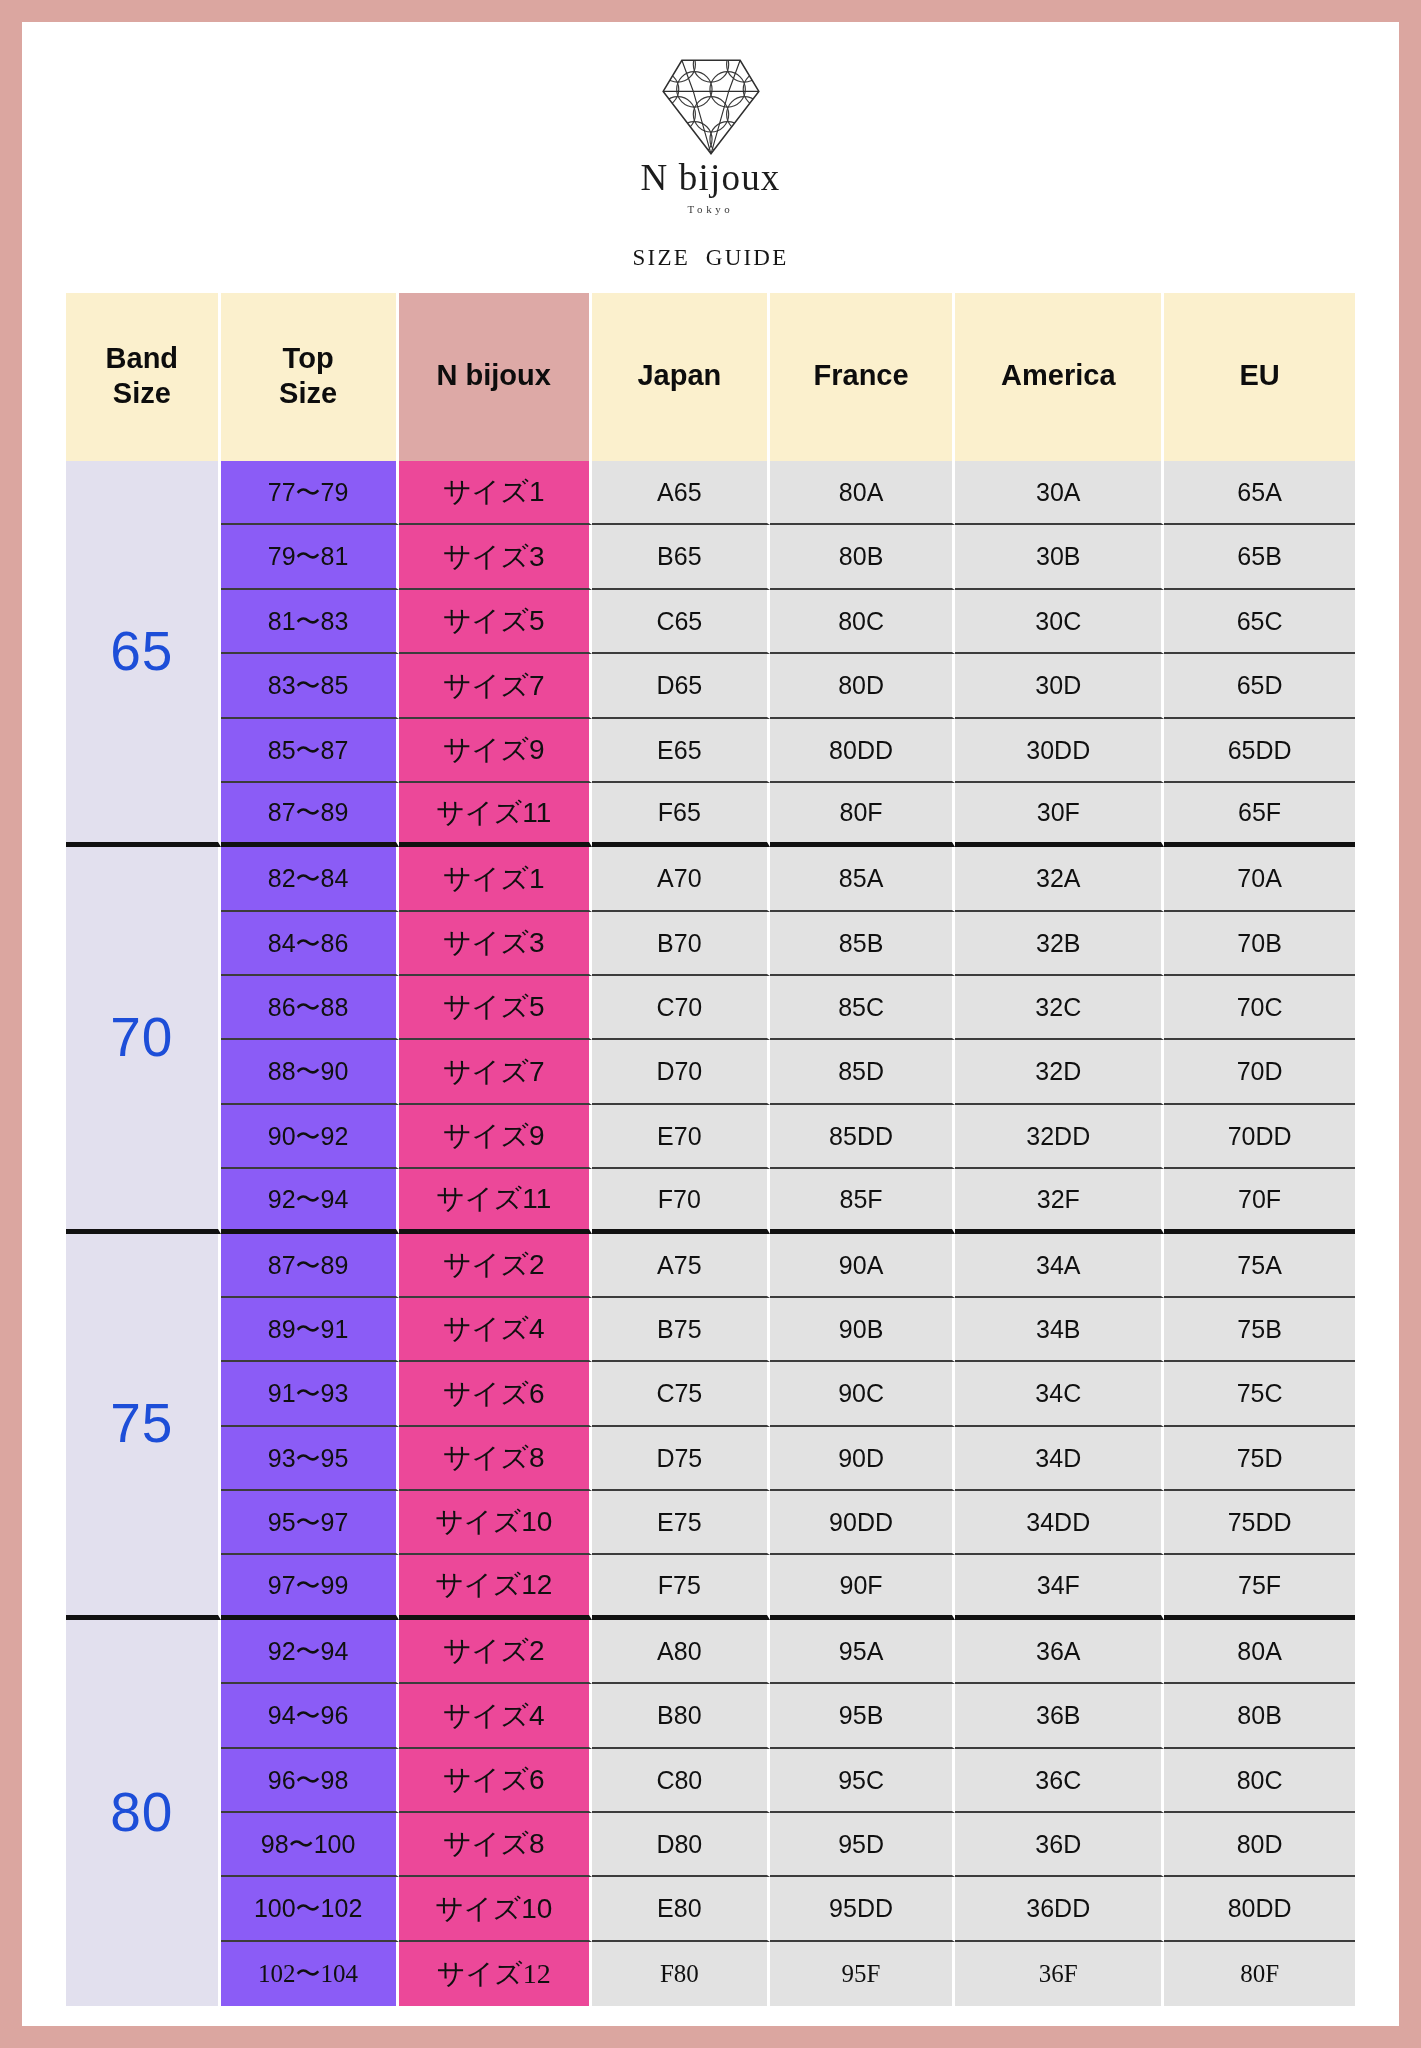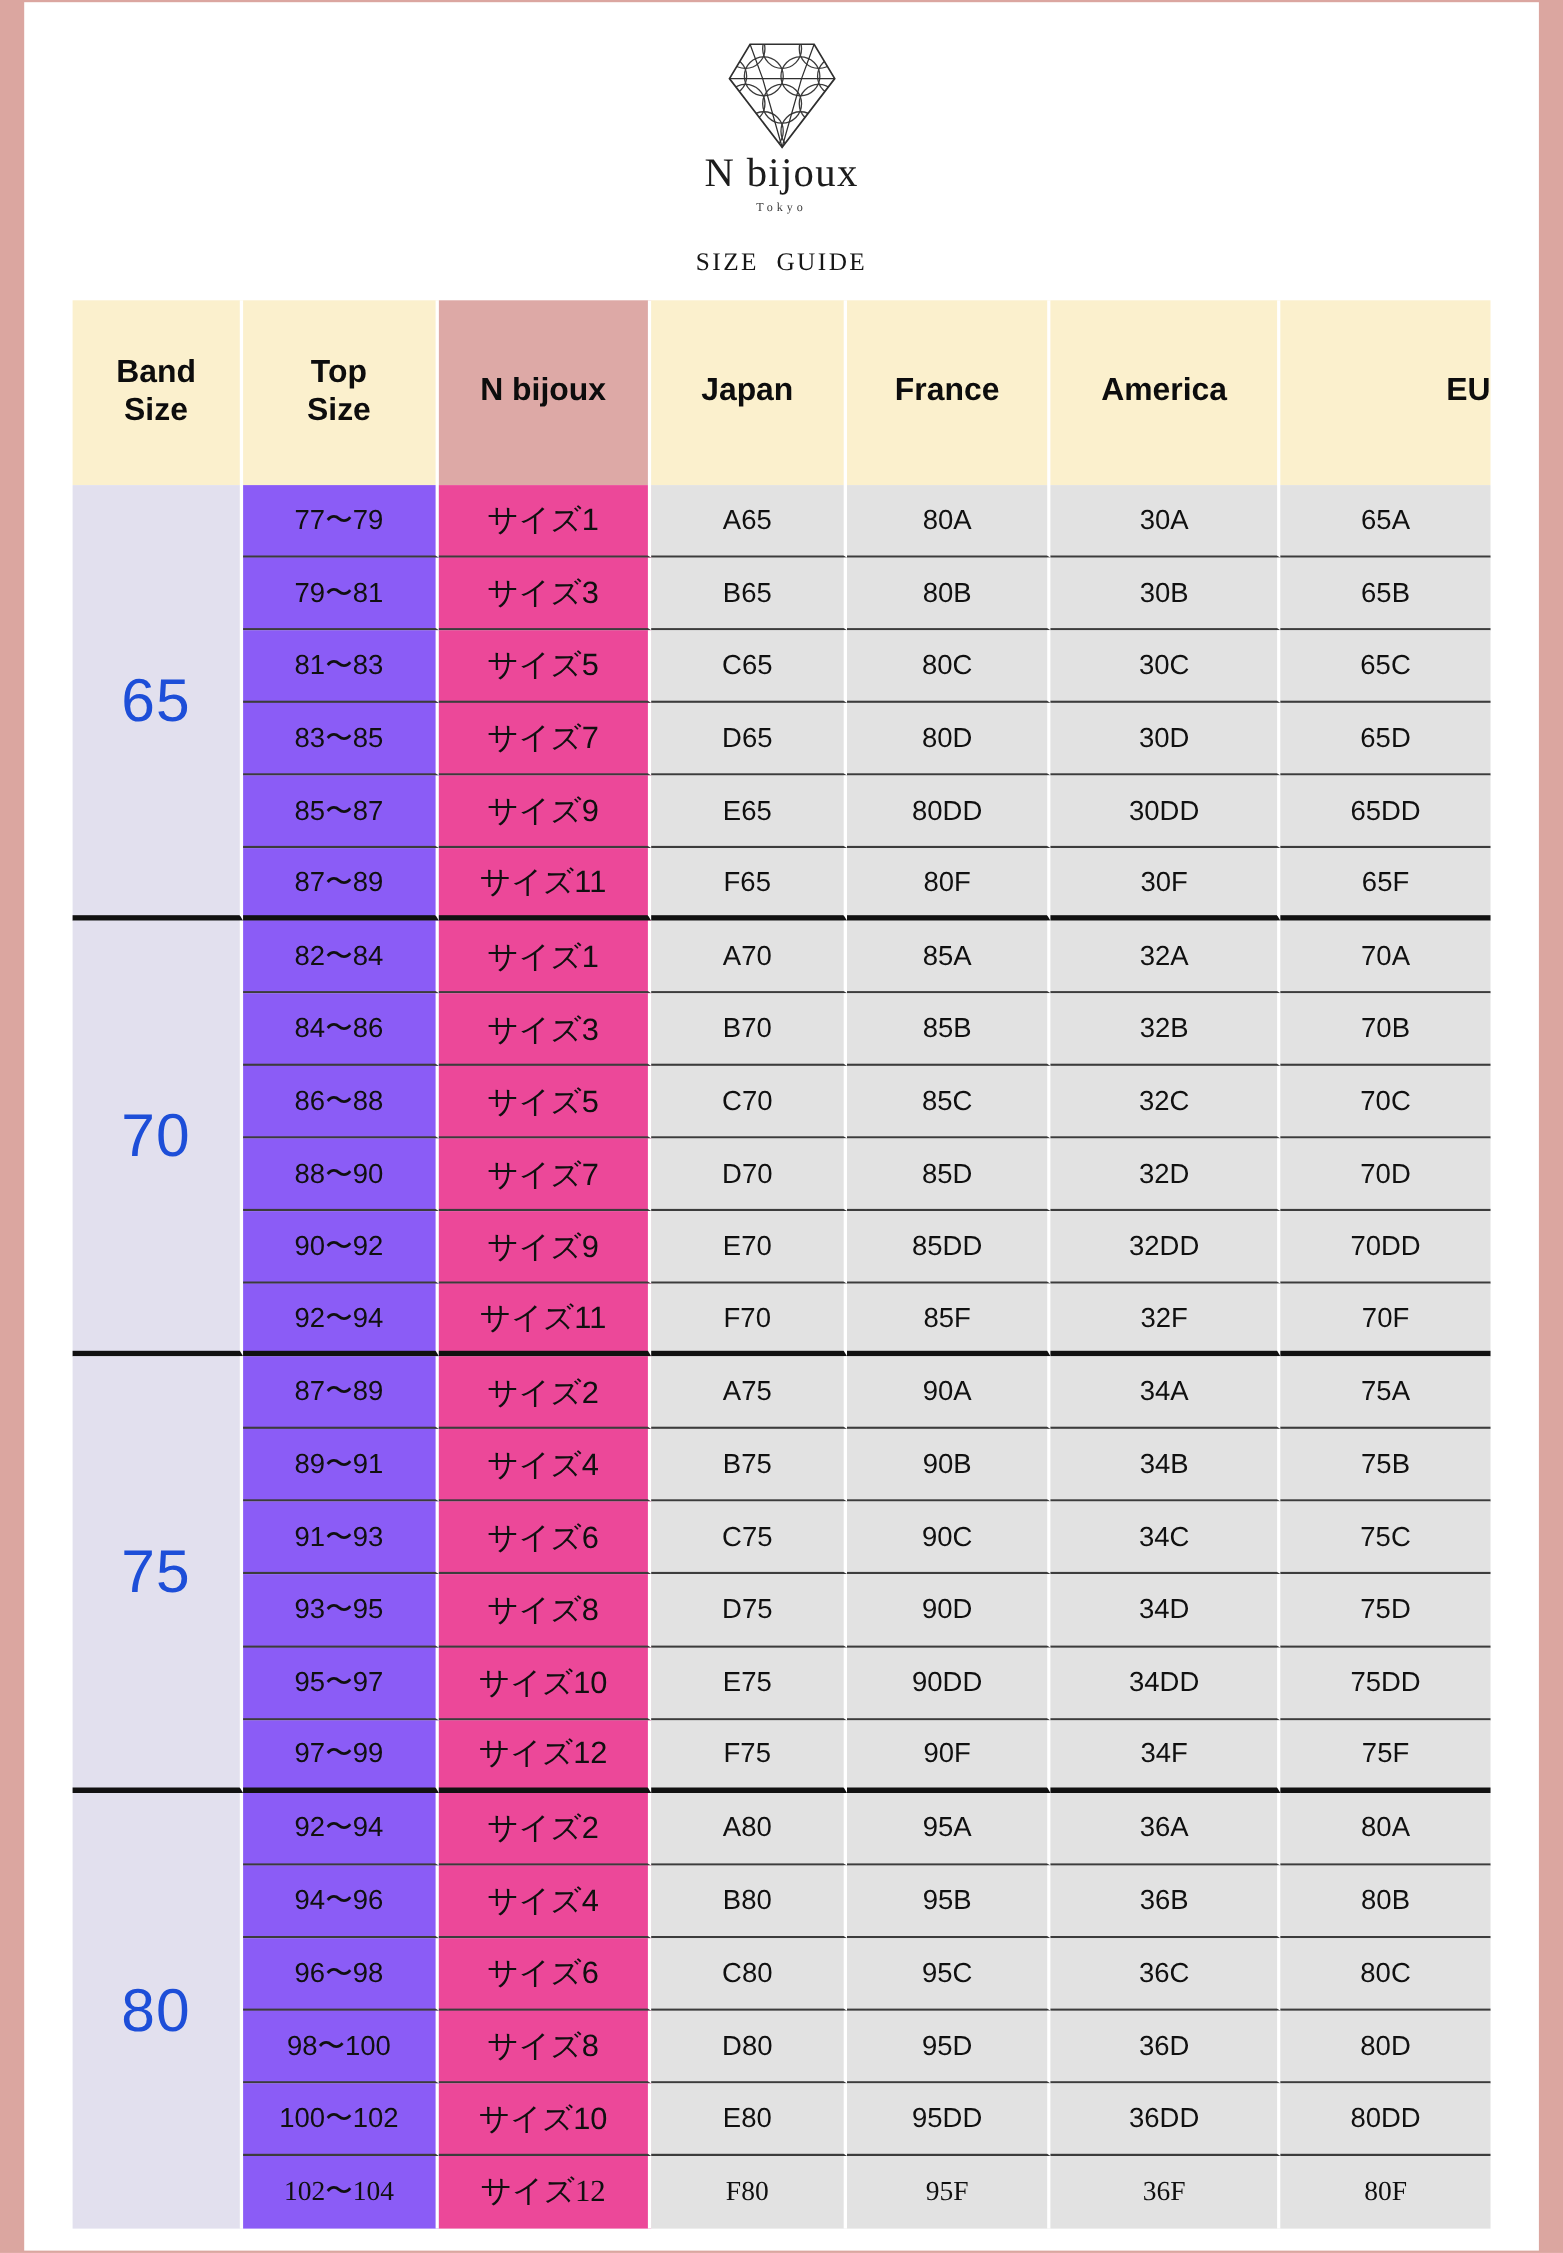--- a/index.html
+++ b/index.html
@@ -16,21 +16,21 @@
     display: flex;
     align-items: center;
     justify-content: center;
   }
 
   #page {
     position: relative;
     width: 1421px;
     height: 2048px;
     background: #dba6a0;
-    padding: 2px 22px;
+    padding: 22px 22px;
   }
 
   #sheet {
     position: relative;
     width: 100%;
     height: 100%;
     background: #ffffff;
     padding: 26px 44px 20px 44px;
     display: flex;
     flex-direction: column;
@@ -97,21 +97,21 @@
     vertical-align: middle;
     text-align: center;
     font-size: 29px;
     font-weight: bold;
     color: #0d0d0d;
     background: #fbf0cd;
     border-right: 3px solid #ffffff;
     line-height: 1.22;
     padding-bottom: 2px;
   }
-  thead th:last-child { border-right: none; text-align: right; }
+  thead th:last-child { border-right: none; }
   thead th.th-nb { background: #dda9a6; }
 
   tbody td {
     text-align: center;
     vertical-align: middle;
     font-size: 25px;
     color: #101010;
     height: 49px;
     border-right: 3px solid #ffffff;
     border-bottom: 2px solid #3c3c3c;

